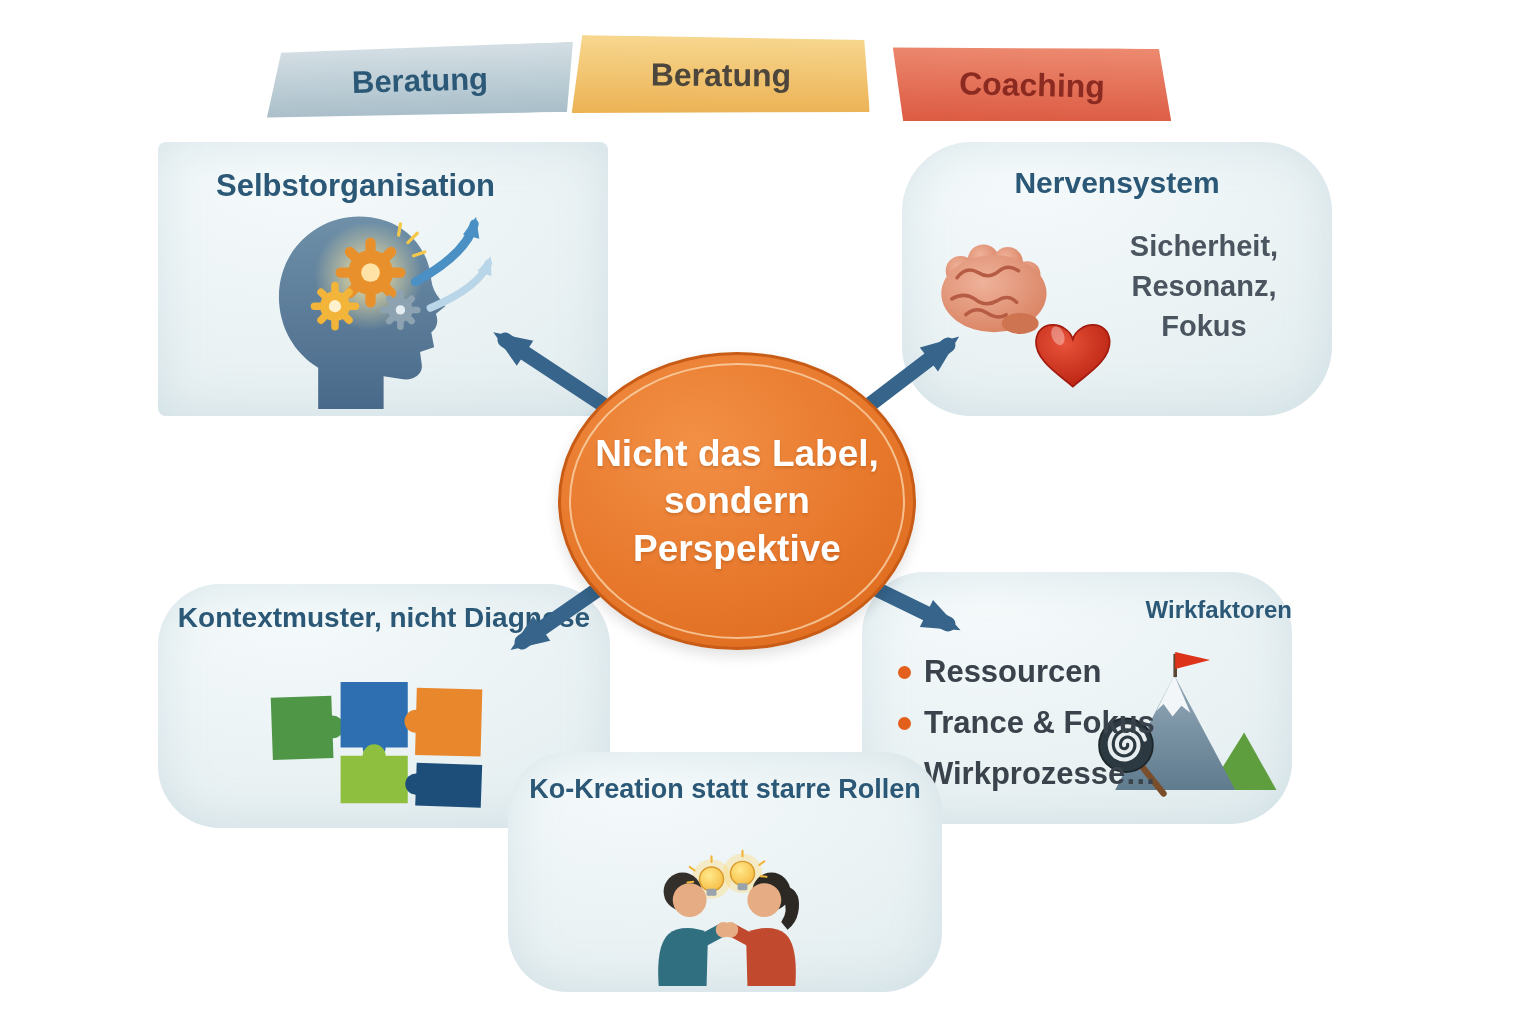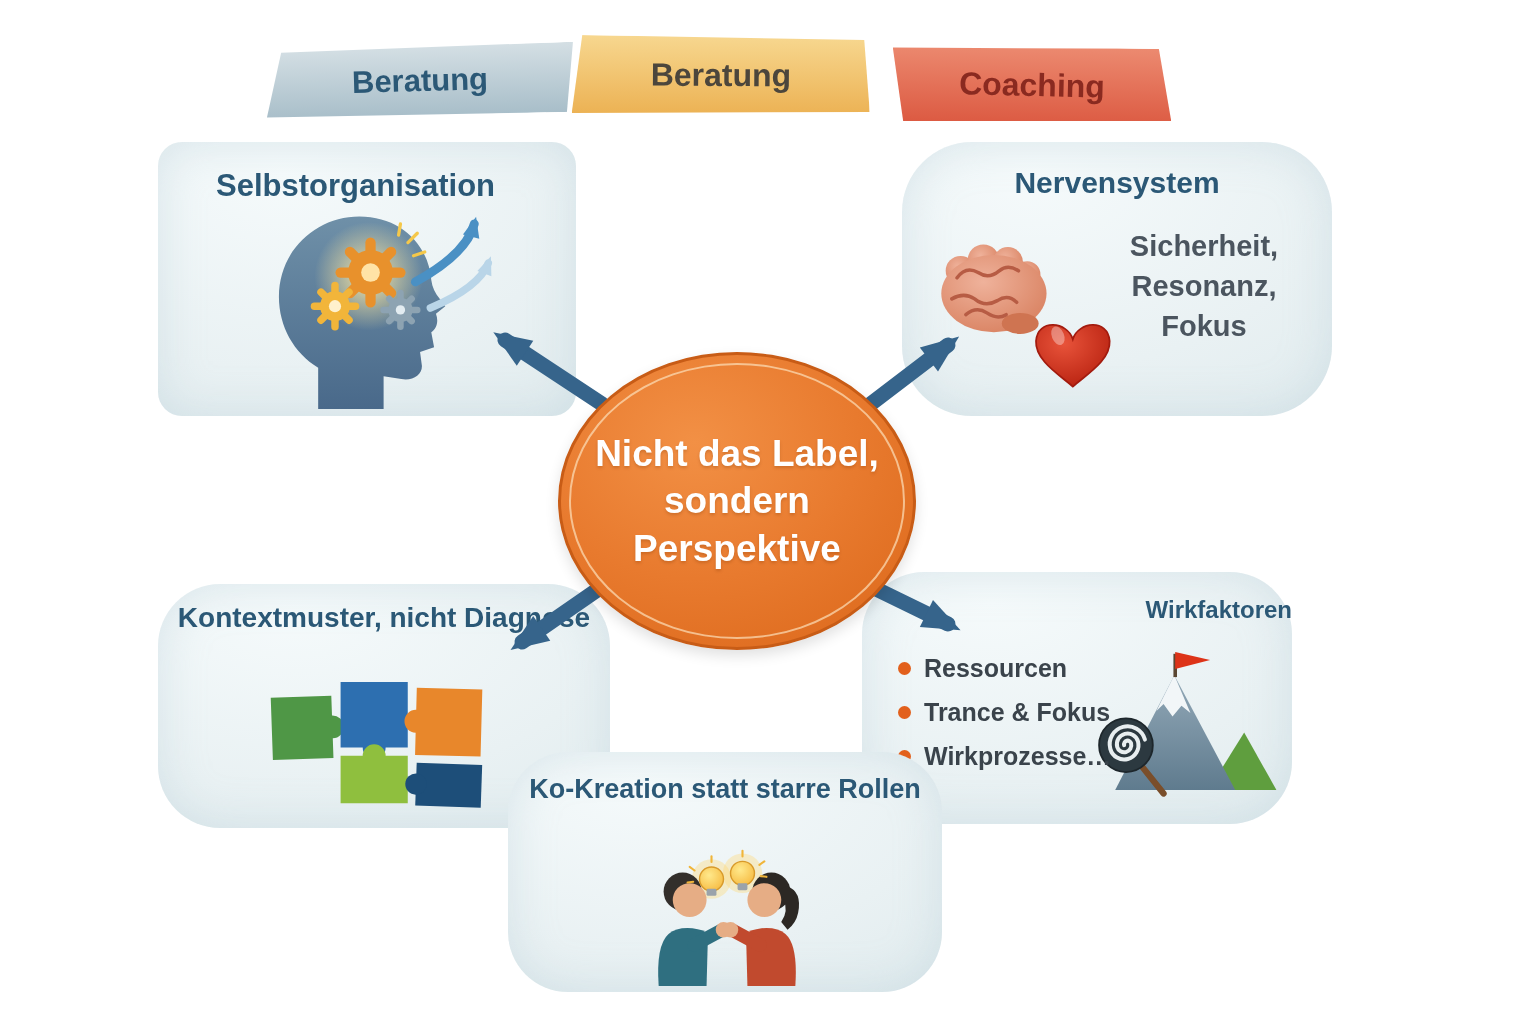--- a/index.html
+++ b/index.html
@@ -36,21 +36,21 @@
   
   .box {
     position: absolute; z-index: 1;
     background: radial-gradient(130% 130% at 30% 12%, #f5fafb 0%, #e9f1f3 55%, #dde9ec 100%);
     box-shadow: inset 0 0 46px rgba(172,199,208,.35);
   }
   .box-title {
     position: absolute; font-weight: bold; color: #2b5876; z-index: 2;
     white-space: nowrap;
   }
-  .box-selbstorganisation { left: 158px; top: 142px; width: 418px; height: 274px; border-radius: 24px; }
+  .box-selbstorganisation { left: 158px; top: 142px; width: 450px; height: 274px; border-radius: 8px; }
   .box-selbstorganisation .box-title { left: 58px; top: 26px; font-size: 31px; }
   .box-nervensystem { left: 862px; top: 142px; width: 430px; height: 274px; border-radius: 70px; margin-left: 40px; }
   .box-nervensystem .box-title { left: 0; right: 0; top: 24px; text-align: center; font-size: 30px; }
   .box-kontextmuster { left: 158px; top: 584px; width: 452px; height: 244px; border-radius: 62px; }
   .box-kontextmuster .box-title { left: 0; right: 0; top: 18px; text-align: center; font-size: 28px; }
   .box-wirkfaktoren { left: 862px; top: 572px; width: 430px; height: 252px; border-radius: 62px; }
   .box-wirkfaktoren .box-title { left: 0; right: 0; top: 24px; text-align: right; font-size: 24px; }
   .box-kokreation { left: 508px; top: 752px; width: 434px; height: 240px; border-radius: 60px; }
   .box-kokreation .box-title { left: 0; right: 0; top: 22px; text-align: center; font-size: 27px; }
 
@@ -63,21 +63,21 @@
 
   .keywords {
     position: absolute; right: 26px; top: 84px; width: 204px; z-index: 2;
     color: #4b555f; font-weight: bold; font-size: 29px; line-height: 1.38;
     text-align: center; white-space: pre-line;
   }
 
   .bullets { position: absolute; left: 36px; top: 82px; margin: 0; padding: 0; list-style: none; z-index: 3; }
   .bullets li { display: flex; align-items: center; margin-bottom: 15px; }
   .bullet-dot { width: 13px; height: 13px; border-radius: 50%; background: #e2601c; margin-right: 13px; flex: 0 0 auto; }
-  .bullet-text { color: #3a434b; font-weight: bold; font-size: 25px; white-space: nowrap; }
+  .bullet-text { color: #3a434b; font-weight: bold; font-size: 31px; white-space: nowrap; }
 
   
   .center-ellipse {
     position: absolute; left: 558px; top: 352px; width: 352px; height: 292px;
     border-radius: 50%; z-index: 5;
     background: radial-gradient(85% 85% at 38% 30%, #f29045 0%, #e87a2e 55%, #dd6a1d 100%);
     border: 3px solid #c85c16;
     display: flex; align-items: center; justify-content: center;
     box-shadow: 0 6px 14px rgba(0,0,0,.12);
   }

